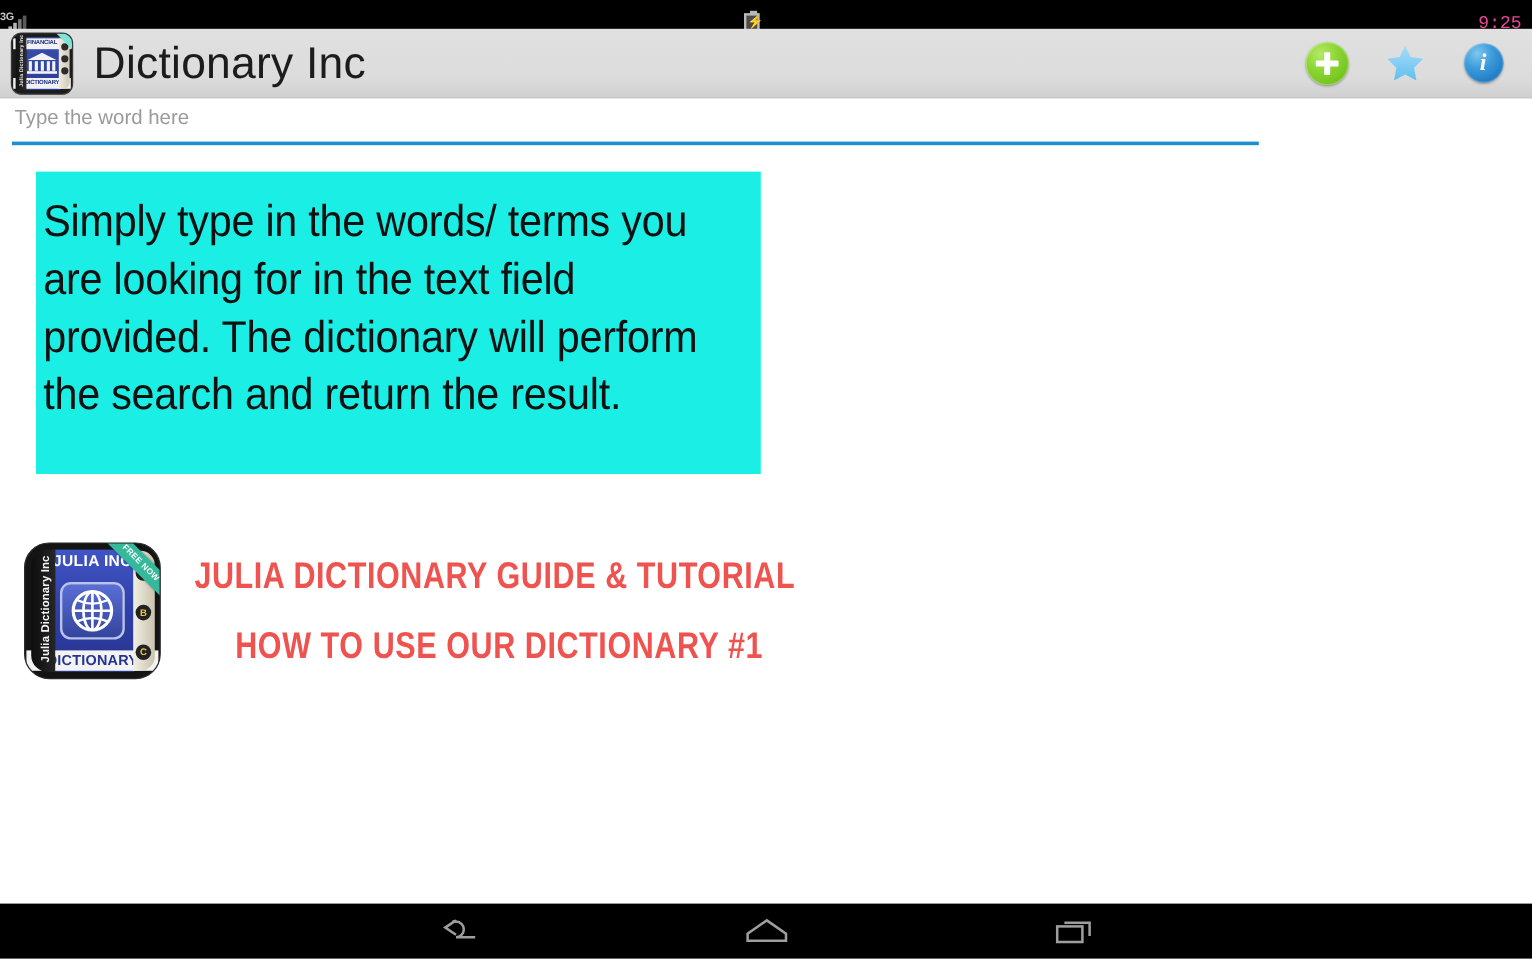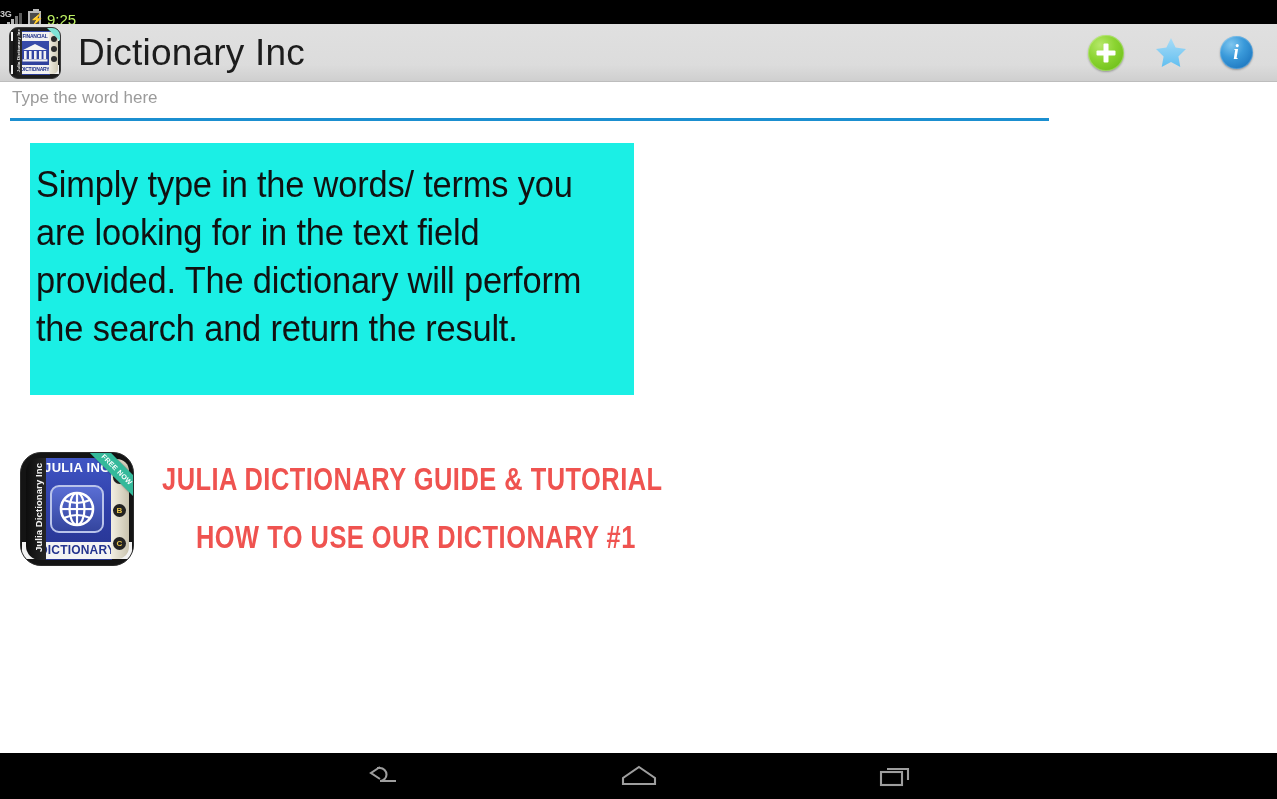--- a/index.html
+++ b/index.html
@@ -8,21 +8,21 @@
     background:#ffffff;
     font-family:"Liberation Sans", sans-serif;
     overflow:hidden;
   }
   #app { position:relative; width:1277px; height:799px; background:#fff; }
 
   
   .statusbar{
     position:absolute; left:0; top:0; width:1277px; height:38px;
     background:#000; display:flex; align-items:center;
-    justify-content:flex-start; padding-right:9px; gap:6px;
+    justify-content:space-between; padding-right:9px; gap:21px;
   }
   .sb-signal{ position:relative; width:22px; height:16px; display:block; }
   .sb-3g{
     position:absolute; left:0; top:-1px;
     font-size:9px; color:#c8c8c8; font-weight:bold; line-height:9px;
     letter-spacing:-0.3px;
   }
   .sb-bars{ position:absolute; right:0; bottom:1px; display:flex; align-items:flex-end; gap:1px; }
   .sb-bars i{ display:block; width:3px; background:#b5b5b5; }
   .sb-bars i:nth-child(1){ height:4px; }
@@ -36,22 +36,22 @@
   .sb-batt::before{
     content:""; position:absolute; left:3px; top:-4px;
     width:6px; height:3px; background:#b9b9b9;
   }
   .sb-batt i{
     position:absolute; left:0; top:0; right:0; bottom:0;
     color:#e8e8e8; font-size:11px; font-style:normal;
     line-height:12px; text-align:center;
   }
   .sb-time{
-    color:#bef264; font-size:15px; line-height:15px;
-    font-family:Liberation Sans, sans-serif;
+    color:#ec4899; font-size:15px; line-height:15px;
+    font-family:Liberation Mono, monospace;
   }
 
   
   .actionbar{
     position:absolute; left:0; top:24px; width:1277px; height:58px;
     background:linear-gradient(180deg,#e0e0e0 0%,#dcdcdc 72%,#cfcfcf 100%);
     border-bottom:1px solid #bdbdbd;
     display:flex; align-items:center;
   }
   .app-icon{

